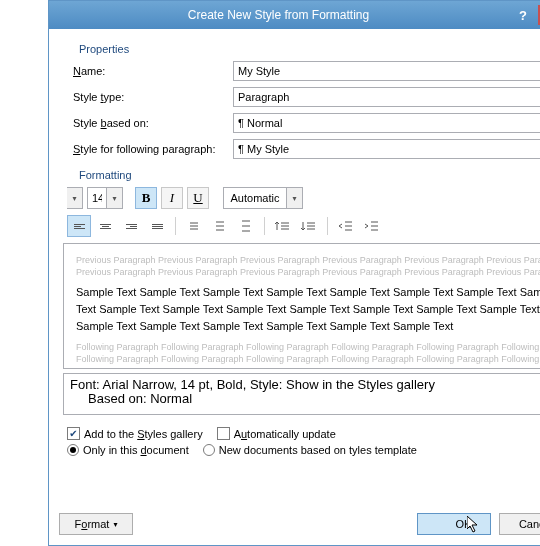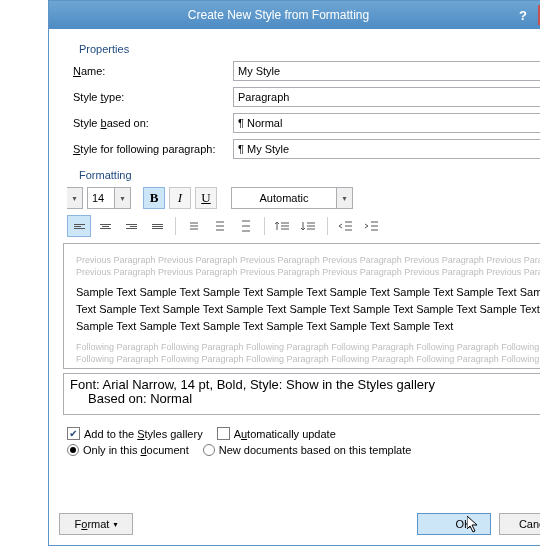--- a/index.html
+++ b/index.html
@@ -88,36 +88,36 @@
       </div>
     </div>
 
     <div class="section-label" style="margin-top:10px">Formatting</div>
 
     <div class="formatting-bar">
       <div class="combo">
           <div class="dd">▾</div>
       </div>
       <div class="combo">
-        <input style="width: 28px; text-align: left;" value="14">
+        <input style="width: 20px; text-align: right;" value="14">
           <div class="dd">▾</div>
       </div>
       <div style="width:4px"></div>
       <div class="fbtn active">
           <b>B</b>
         </div>
       <div class="fbtn">
           <i>I</i>
         </div>
       <div class="fbtn">
           <span style="text-decoration:underline">U</span>
         </div>
       <div style="width:6px"></div>
       <div class="combo">
-        <input style="width: 106px; text-align: center;" value="Automatic">
+        <input style="width: 64px; text-align: center;" value="Automatic">
           <div class="dd">▾</div>
       </div>
     </div>
 
     <div class="formatting-bar2">
       <div class="ibtn active">
           <div class="lines left">
             <span></span>
             <span></span>
             <span></span>
@@ -244,21 +244,21 @@
       </div>
       <div class="checkrow">
         <label style="display:flex;align-items:center">
           <span class="radio">
               <span class="dot"></span>
             </span>
             <span>Only in this <span class="underline">d</span>ocument</span>
         </label>
         <label style="display:flex;align-items:center">
           <span class="radio"></span>
-            <span>New documents based on this template</span>
+            <span>New documents based on tyles template</span>
         </label>
       </div>
     </div>
   </div>
 
   <div class="footer">
     <div class="button">
       <span>F<span class="underline">o</span>rmat</span>
         <span style="margin-left:4px;font-size:8px">▾</span>
     </div>

